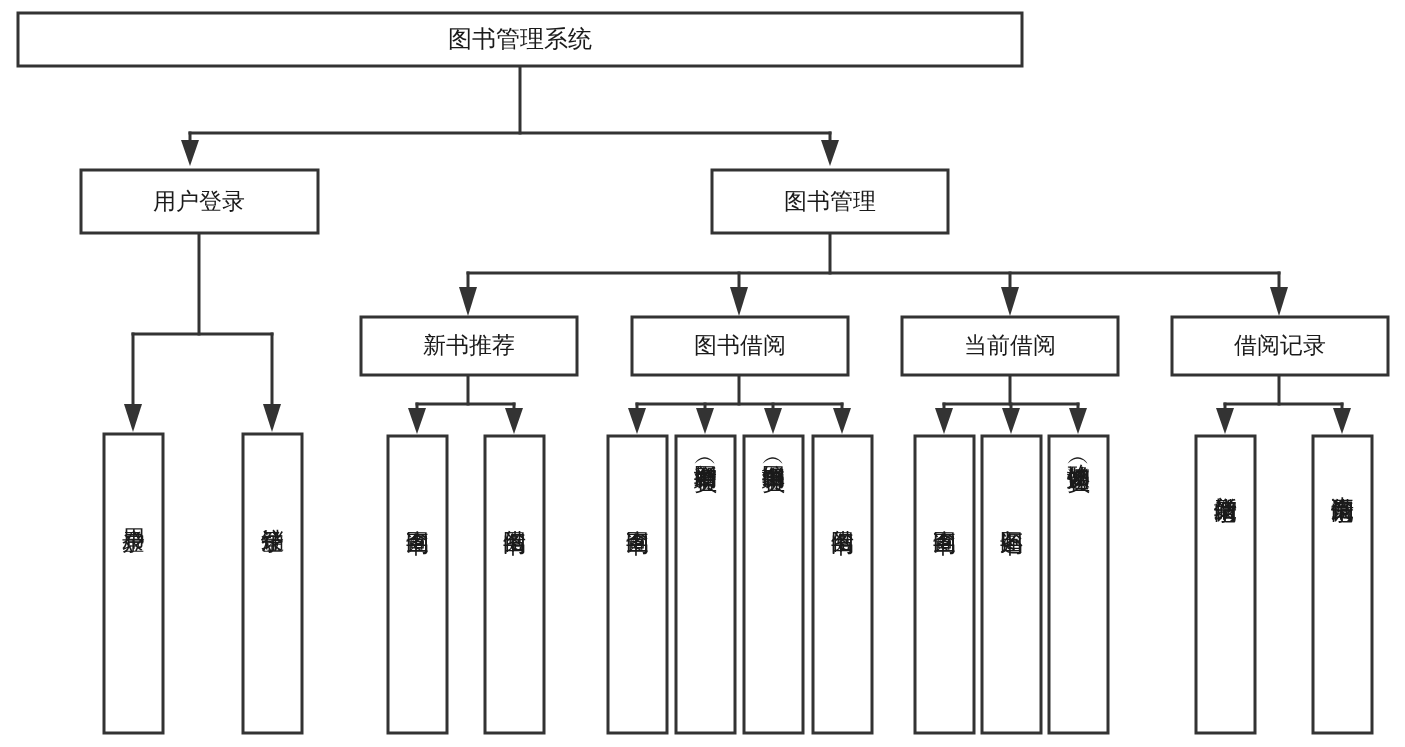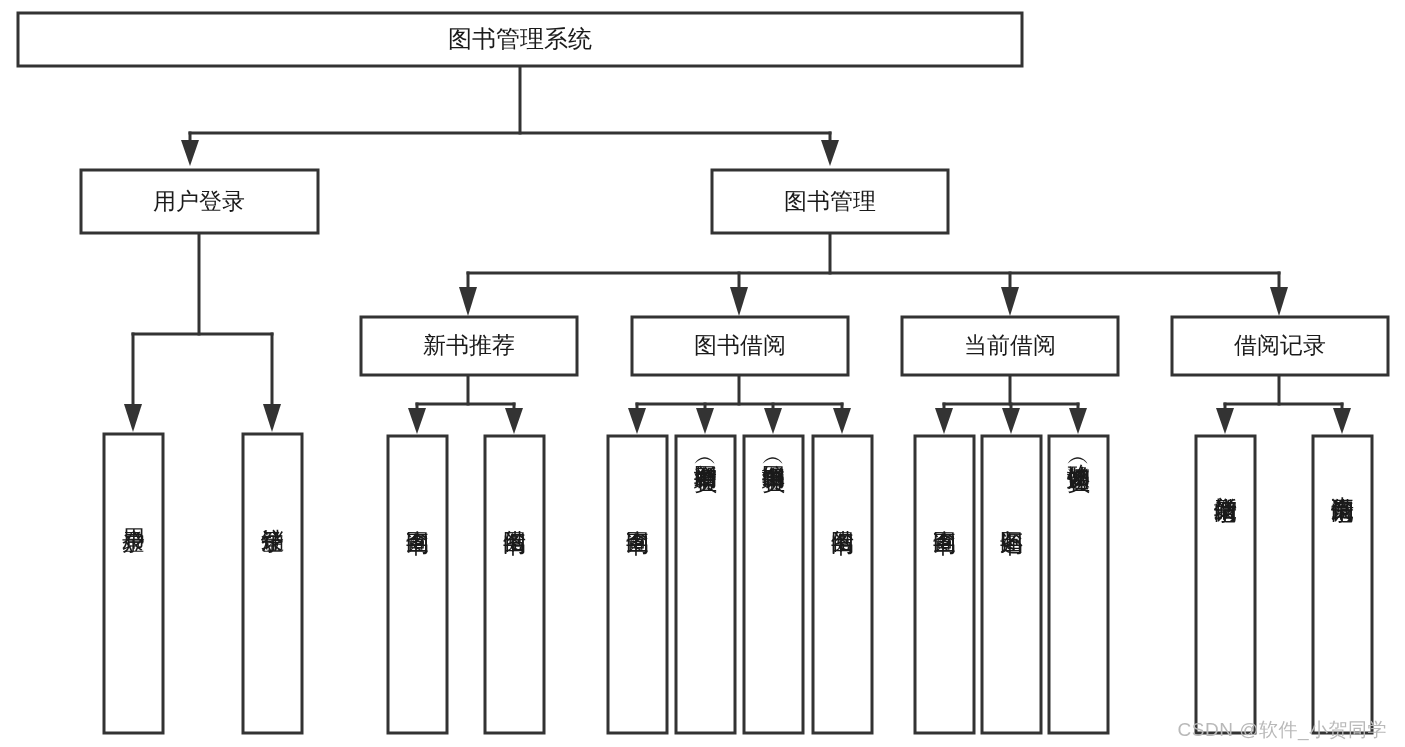--- a/index.html
+++ b/index.html
@@ -272,15 +272,14 @@
   </div>
 
   <div class="vlabel-wrap" style="left:1196px; top:436px; width:59px; height:297px;">
     <span class="vlabel" style="margin-top:42px;">新增借阅记录</span>
   </div>
 
   <div class="vlabel-wrap" style="left:1313px; top:436px; width:59px; height:297px;">
     <span class="vlabel" style="margin-top:42px;">查询借阅记录</span>
   </div>
 
-  <div id="watermark">CSDN @软件_小贺同学</div>
 
 </div>
 
 </body></html>

